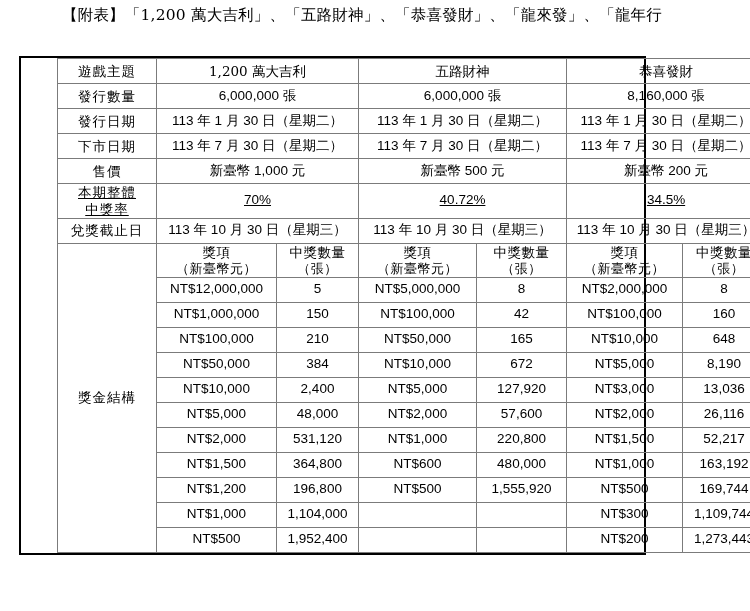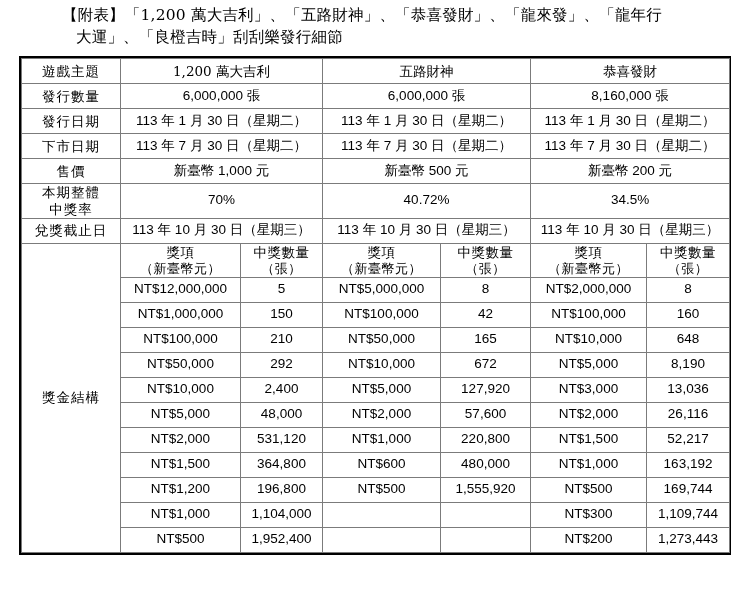--- a/index.html
+++ b/index.html
@@ -37,24 +37,25 @@
   }
   .doc-title .tline2 {
     padding-left: 14px;
   }
 
   
   .tbl-wrap {
     position: absolute;
     left: 19px;
     top: 56px;
-    width: 712px;
+    width: 627px;
     border: 2.5px solid #000;
     box-sizing: border-box;
     background: #fff;
+    padding-left: 36px;
   }
 
   table.sheet {
     border-collapse: collapse;
     width: 100%;
     table-layout: fixed;
     font-size: 13px;
   }
   table.sheet td {
     border: 1px solid #7b7b7b;
@@ -77,20 +78,21 @@
 
   
   td.rowlab {
     font-size: 13.5px;
     letter-spacing: 1px;
     border-right: 2px solid #000;
   }
 
   td.tall {
     height: 54px;
+    text-decoration: underline;
   }
   td.title-cell {
     height: 32px;
   }
 
   
   td.prz-head {
     height: 66px;
     font-size: 13px;
     letter-spacing: 0.5px;
@@ -129,21 +131,20 @@
     font-size: 13px;
   }
 </style>
 </head>
 <body>
 
 <div id="page">
 
   <h1 class="doc-title">
     <span class="tline tline1">【附表】「1,200 萬大吉利」、「五路財神」、「恭喜發財」、「龍來發」、「龍年行</span>
-    <span class="tline tline2">大運」、「良橙吉時」刮刮樂發行細節</span>
   </h1>
 
   <div class="tbl-wrap">
     <table class="sheet">
       <colgroup>
         <col style="width:99px">
         <col style="width:120px">
         <col style="width:82px">
         <col style="width:118px">
         <col style="width:90px">
@@ -251,21 +252,21 @@
         <tr>
           <td class="prz">NT$100,000</td>
           <td class="prz">210</td>
           <td class="prz blk-left">NT$50,000</td>
           <td class="prz">165</td>
           <td class="prz blk-left">NT$10,000</td>
           <td class="prz">648</td>
         </tr>
         <tr>
           <td class="prz">NT$50,000</td>
-          <td class="prz">292</td>
+          <td class="prz">384</td>
           <td class="prz blk-left">NT$10,000</td>
           <td class="prz">672</td>
           <td class="prz blk-left">NT$5,000</td>
           <td class="prz">8,190</td>
         </tr>
         <tr>
           <td class="prz">NT$10,000</td>
           <td class="prz">2,400</td>
           <td class="prz blk-left">NT$5,000</td>
           <td class="prz">127,920</td>

